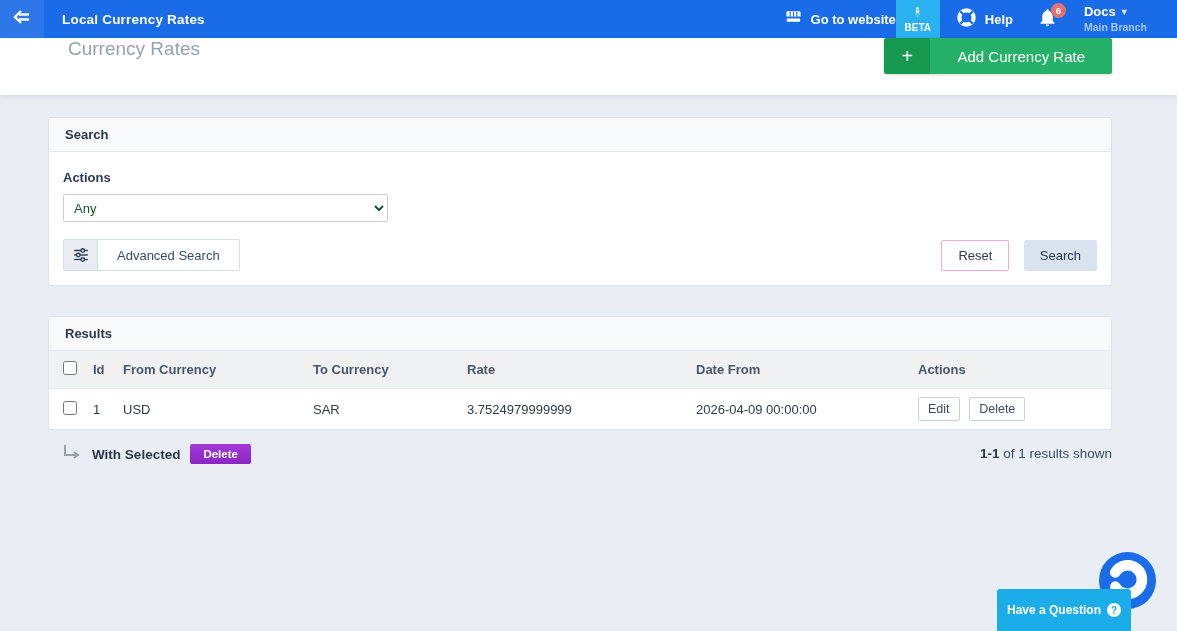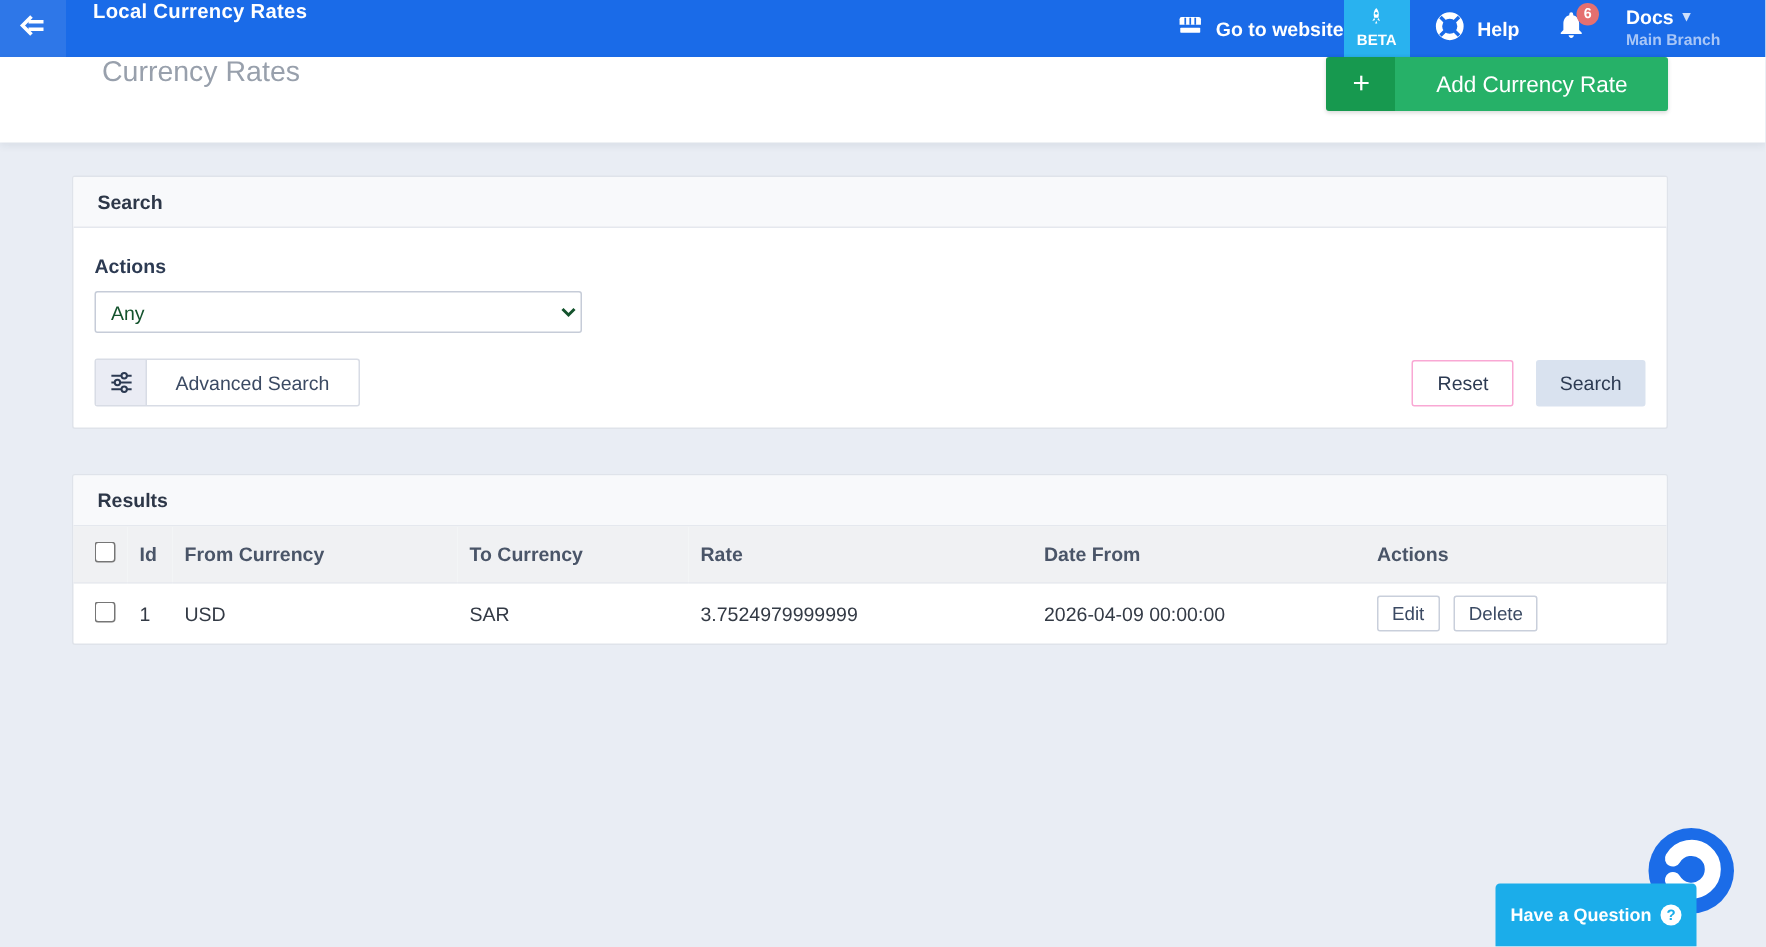--- a/index.html
+++ b/index.html
@@ -1,20 +1,20 @@
 <!DOCTYPE html>
 <html><head>
 <meta charset="utf-8">
 <style>
   * { margin:0; padding:0; box-sizing:border-box; }
   html,body { width:1177px; height:631px; overflow:hidden; }
   body { font-family:"Liberation Sans", sans-serif; background:#e9edf4; position:relative; }
 
   
-  .navbar { height:38px; background:#1a6be8; display:flex; align-items:flex-start; color:#fff; }
+  .navbar { height:38px; background:#1a6be8; display:flex; align-items:center; color:#fff; }
   .nav-collapse { width:44px; height:38px; background:#2e77e8; display:flex; align-items:center; justify-content:center; cursor:pointer; flex:0 0 auto; }
   .nav-title { font-size:13.5px; font-weight:bold; margin-left:18px; letter-spacing:.2px; }
   .nav-right { margin-left:auto; display:flex; align-items:center; height:38px; }
   .nav-link { display:flex; align-items:center; gap:8px; font-size:13px; font-weight:bold; cursor:pointer; }
   .nav-goweb { }
   .beta-badge { width:44px; height:38px; background:#29b2ef; display:flex; flex-direction:column; align-items:center; justify-content:center; gap:1px; font-size:10px; font-weight:bold; cursor:pointer; }
   .nav-help { margin:0 24px 0 16px; }
   .bell-wrap { position:relative; margin-right:26px; cursor:pointer; }
   .bell-badge { position:absolute; top:-4px; right:-8px; min-width:15px; height:15px; border-radius:50%; background:#e57070; color:#fff; font-size:9.5px; font-weight:bold; display:flex; align-items:center; justify-content:center; }
   .docs-block { display:flex; flex-direction:column; justify-content:center; line-height:1.25; padding-right:30px; cursor:pointer; }
@@ -200,20 +200,33 @@
           <td>2026-04-09 00:00:00</td>
           <td>
             <button class="row-btn">Edit</button>
             <button class="row-btn">Delete</button>
           </td>
         </tr>
       </tbody>
     </table>
   </div>
 
+  <div class="below-results">
+    <div class="with-selected">
+      <span>
+        <svg width="20" height="16" viewBox="0 0 20 16" fill="none" stroke="#98a0ac" stroke-width="2">
+          <path d="M3 1 V11 H15"></path>
+            <path d="M12 8 L16 11 L12 14"></path>
+        </svg>
+      </span>
+      <span class="ws-label">With Selected</span>
+      <button class="bulk-delete">Delete</button>
+    </div>
+    <div class="results-count"><b>1-1</b><span> of 1 results shown</span></div>
+  </div>
 </div>
 
 <div class="chat-fab">
   <span>
     <svg width="57" height="57" viewBox="0 0 56 56">
       <path d="M16 22 A14 14 0 1 1 16 36" fill="none" stroke="#fff" stroke-width="10.5" stroke-linecap="round"></path>
     </svg>
   </span>
 </div>
 

